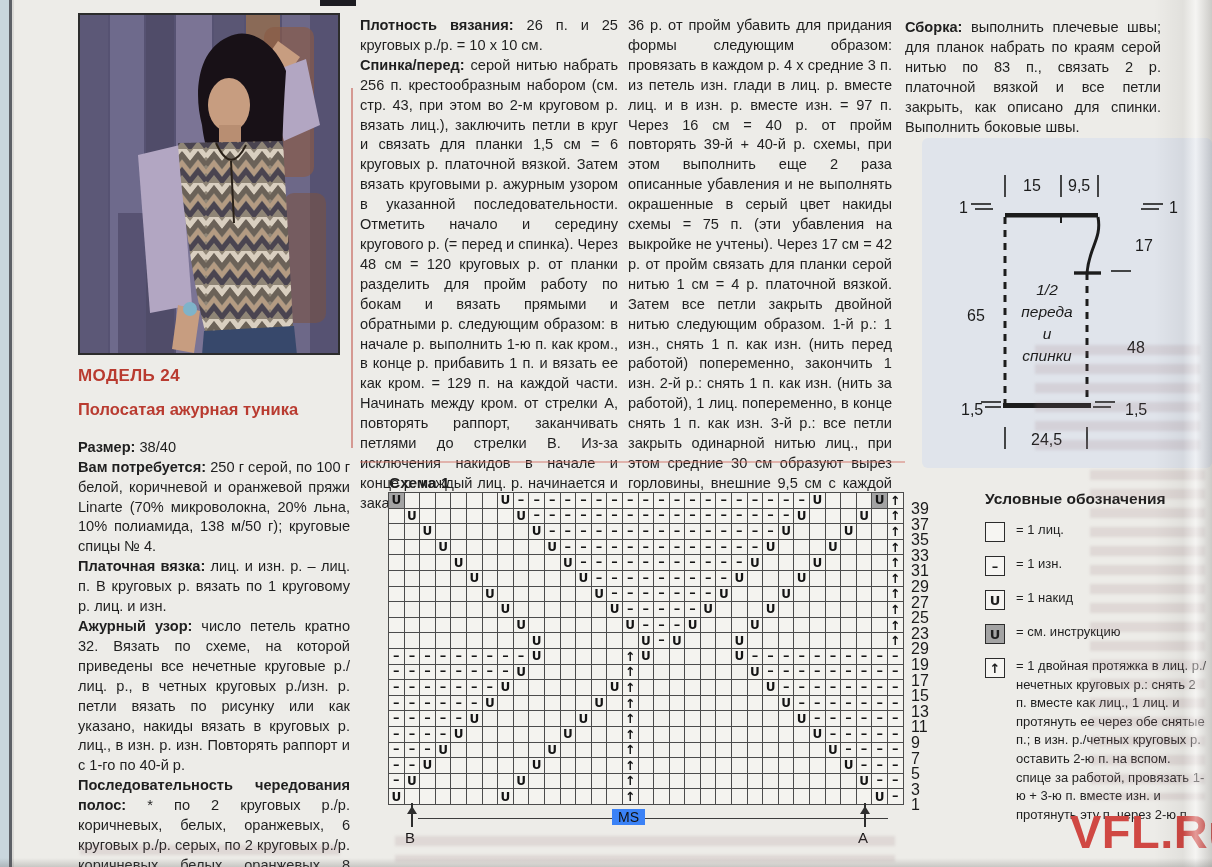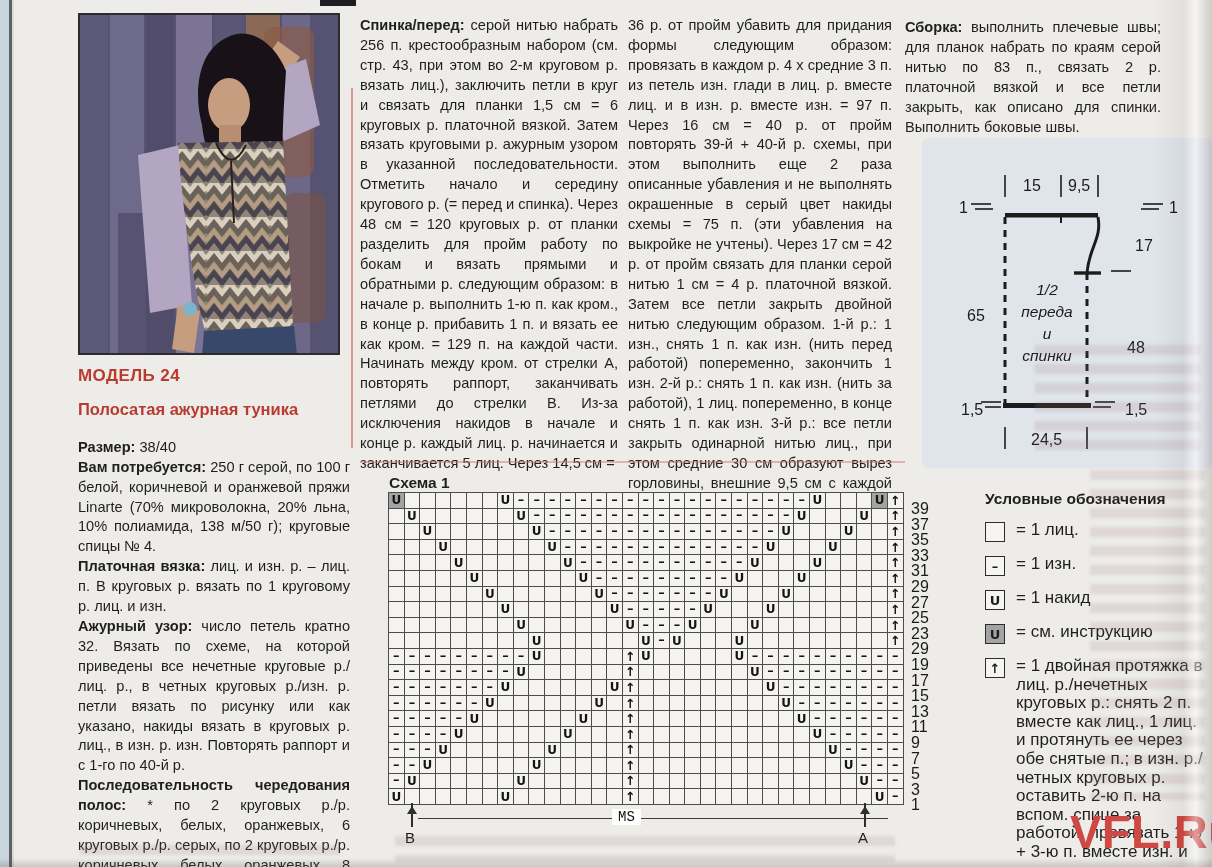--- a/index.html
+++ b/index.html
@@ -38,33 +38,33 @@
   .cell{width:15.6px;height:15.6px;border-right:1px solid #4c4c4c;border-bottom:1px solid #4c4c4c;
         box-sizing:border-box;display:flex;align-items:center;justify-content:center;
         font-size:12px;font-weight:600;color:#141414;font-family:"DejaVu Sans",sans-serif;}
   .cell.gray{background:#a3a3a3;}
   .cell.dash{font-size:13px;font-weight:700;padding-bottom:2px;}
   .cell.arr{font-size:12.5px;font-weight:700;}
   .rownums{position:absolute;left:523px;top:27px;}
   .rownums div{height:15.6px;line-height:15.6px;font-size:16px;color:#1a1a1a;}
   .markers{position:relative;height:46px;width:515px;}
   .mline{position:absolute;left:30px;top:13px;width:470px;height:0;border-top:1.6px solid #3c3c3c;}
-  .ms{position:absolute;left:224px;top:4px;background:#ffffff;padding:0 6px;font-size:14px;color:#111;font-family:Liberation Mono, monospace;}
+  .ms{position:absolute;left:224px;top:4px;background:#3b82f6;padding:0 6px;font-size:14px;color:#111;}
   .upar{position:absolute;width:2px;height:24px;background:#2e2e2e;top:-2px;}
   .upar::before{content:'';position:absolute;top:-2px;left:-4px;border:5px solid transparent;border-bottom:8px solid #2e2e2e;}
   .mk{position:absolute;top:24px;font-size:15px;color:#111;}
   
   .legend{position:absolute;left:985px;top:490px;width:224px;}
   .legend h3{margin:0 0 13px 0;font-size:15.5px;}
   .litem{display:flex;gap:11px;margin-bottom:13px;align-items:flex-start;}
   .sym{flex:0 0 18px;width:18px;height:18px;border:1.7px solid #2c2c2c;background:#f6f5f2;
        display:flex;align-items:center;justify-content:center;font-size:13px;font-weight:700;
        font-family:"DejaVu Sans",sans-serif;margin-top:1px;}
   .sym.gray{background:#a3a3a3;}
-  .ltext{font-size:17px;line-height:18.6px;}
+  .ltext{font-size:13px;line-height:18.6px;}
   
   .watermark{position:absolute;left:1070px;top:804px;font-size:47px;font-weight:bold;color:#d04843;letter-spacing:.5px;}
   .ghost{position:absolute;filter:blur(1.6px);pointer-events:none;
     background:repeating-linear-gradient(180deg,rgba(150,118,125,.17) 0 10px,rgba(0,0,0,0) 10px 19px);}
 </style>
 </head>
 <body>
 
 <div class="page">
 
@@ -118,20 +118,21 @@
     <p><b>Размер:</b> <span>38/40</span></p>
     <p><b>Вам потребуется:</b> <span>250 г серой, по 100 г белой, коричневой и оранжевой пряжи Linarte (70% микроволокна, 20% льна, 10% полиамида, 138 м/50 г); круговые спицы № 4.</span></p>
     <p><b>Платочная вязка:</b> <span>лиц. и изн. р. – лиц. п. В круговых р. вязать по 1 круговому р. лиц. и изн.</span></p>
     <p><b>Ажурный узор:</b> <span>число петель кратно 32. Вязать по схеме, на которой приведены все нечетные круговые р./лиц. р., в четных круговых р./изн. р. петли вязать по рисунку или как указано, накиды вязать в круговых р. лиц., в изн. р. изн. Повторять раппорт и с 1-го по 40-й р.</span></p>
     <p><b>Последовательность чередования полос:</b> <span>* по 2 круговых р./р. коричневых, белых, оранжевых, 6 круговых р./р. серых, по 2 круговых р./р. коричневых, белых, оранжевых, 8 круговых р./р. серых, повторять от *.</span></p>
   </div>
 
   <div class="vrule"></div>
 
   <div class="col col2">
+    <p><b>Плотность вязания:</b> <span>26 п. и 25 круговых р./р. = 10 х 10 см.</span></p>
     <p><b>Спинка/перед:</b> <span>серой нитью набрать 256 п. крестообразным набором (см. стр. 43, при этом во 2-м круговом р. вязать лиц.), заключить петли в круг и связать для планки 1,5 см = 6 круговых р. платочной вязкой. Затем вязать круговыми р. ажурным узором в указанной последовательности. Отметить начало и середину кругового р. (= перед и спинка). Через 48 см = 120 круговых р. от планки разделить для пройм работу по бокам и вязать прямыми и обратными р. следующим образом: в начале р. выполнить 1-ю п. как кром., в конце р. прибавить 1 п. и вязать ее как кром. = 129 п. на каждой части. Начинать между кром. от стрелки А, повторять раппорт, заканчивать петлями до стрелки В. Из-за исключения накидов в начале и конце р. каждый лиц. р. начинается и заканчивается 5 лиц. Через 14,5 см =</span></p>
   </div>
 
   <div class="col col3">
     <p>36 р. от пройм убавить для придания формы следующим образом: провязать в каждом р. 4 х средние 3 п. из петель изн. глади в лиц. р. вместе лиц. и в изн. р. вместе изн. = 97 п. Через 16 см = 40 р. от пройм повторять 39-й + 40-й р. схемы, при этом выполнить еще 2 раза описанные убавления и не выполнять окрашенные в серый цвет накиды схемы = 75 п. (эти убавления на выкройке не учтены). Через 17 см = 42 р. от пройм связать для планки серой нитью 1 см = 4 р. платочной вязкой. Затем все петли закрыть двойной нитью следующим образом. 1-й р.: 1 изн., снять 1 п. как изн. (нить перед работой) попеременно, закончить 1 изн. 2-й р.: снять 1 п. как изн. (нить за работой), 1 лиц. попеременно, в конце снять 1 п. как изн. 3-й р.: все петли закрыть одинарной нитью лиц., при этом средние 30 см образуют вырез горловины, внешние 9,5 см с каждой стороны – плечи.</p>
   </div>
 
   <div class="col col4">
     <p><b>Сборка:</b> <span>выполнить плечевые швы; для планок набрать по краям серой нитью по 83 п., связать 2 р. платочной вязкой и все петли закрыть, как описано для спинки. Выполнить боковые швы.</span></p>
   </div>

